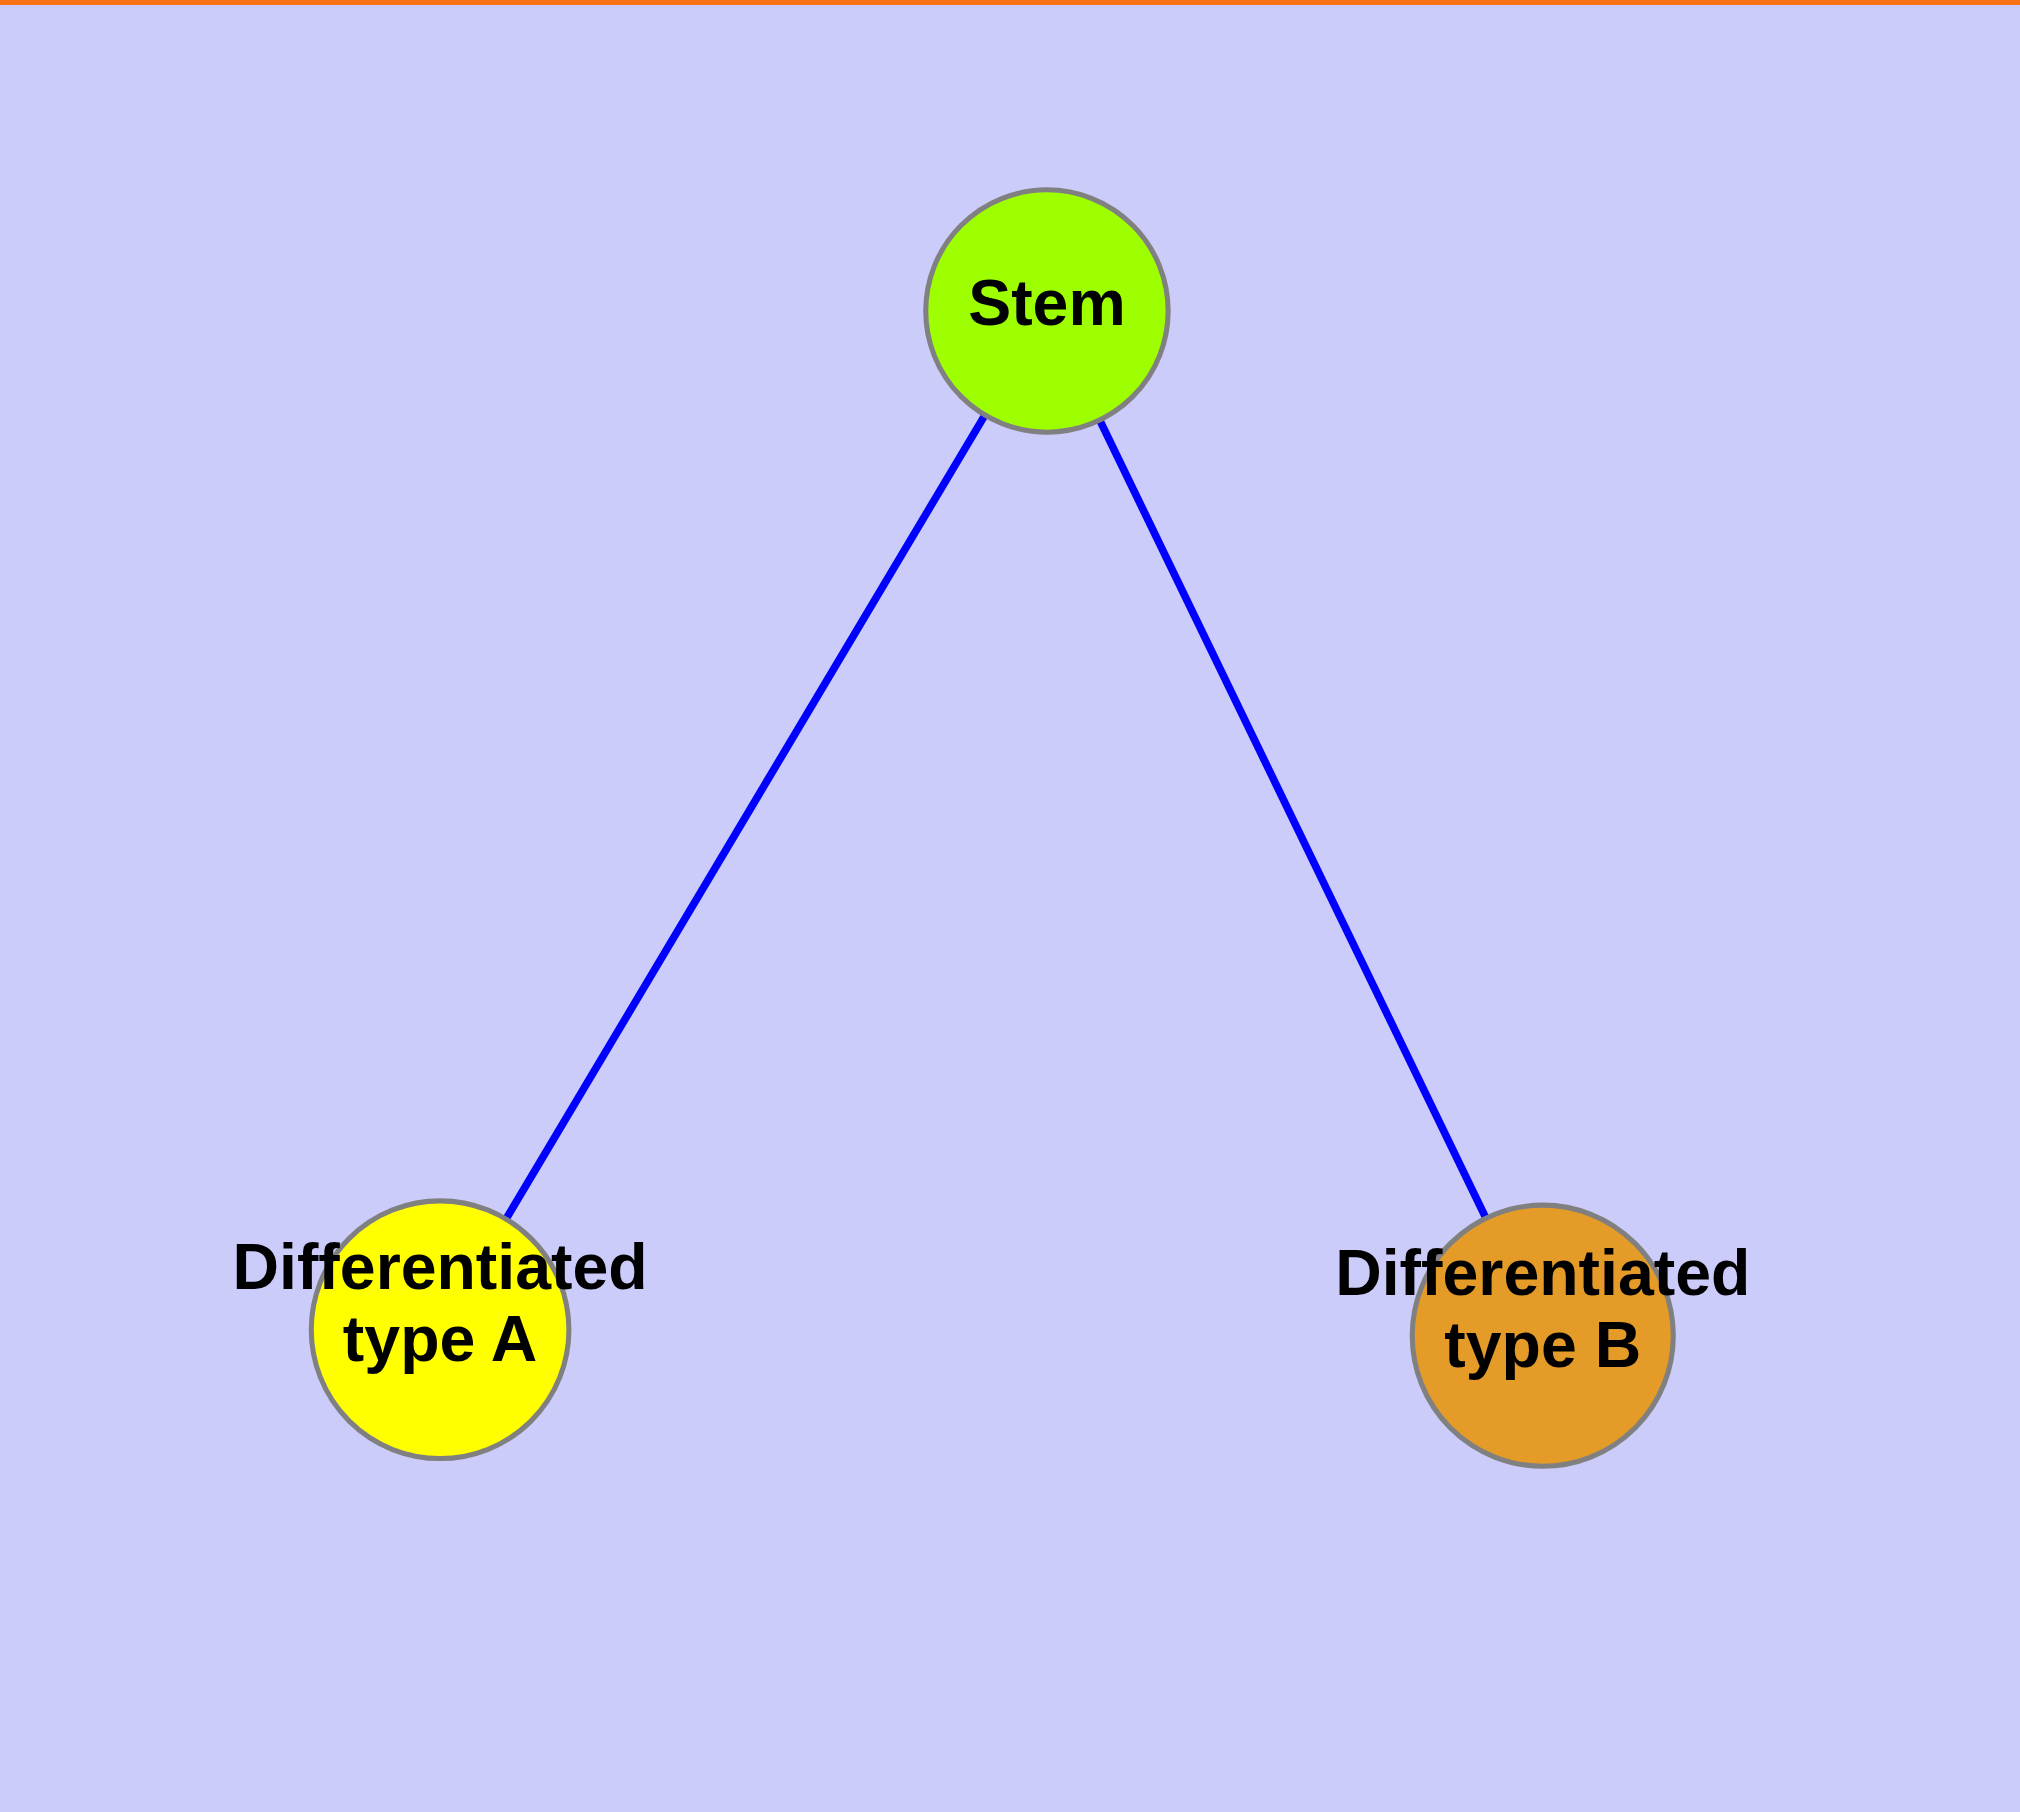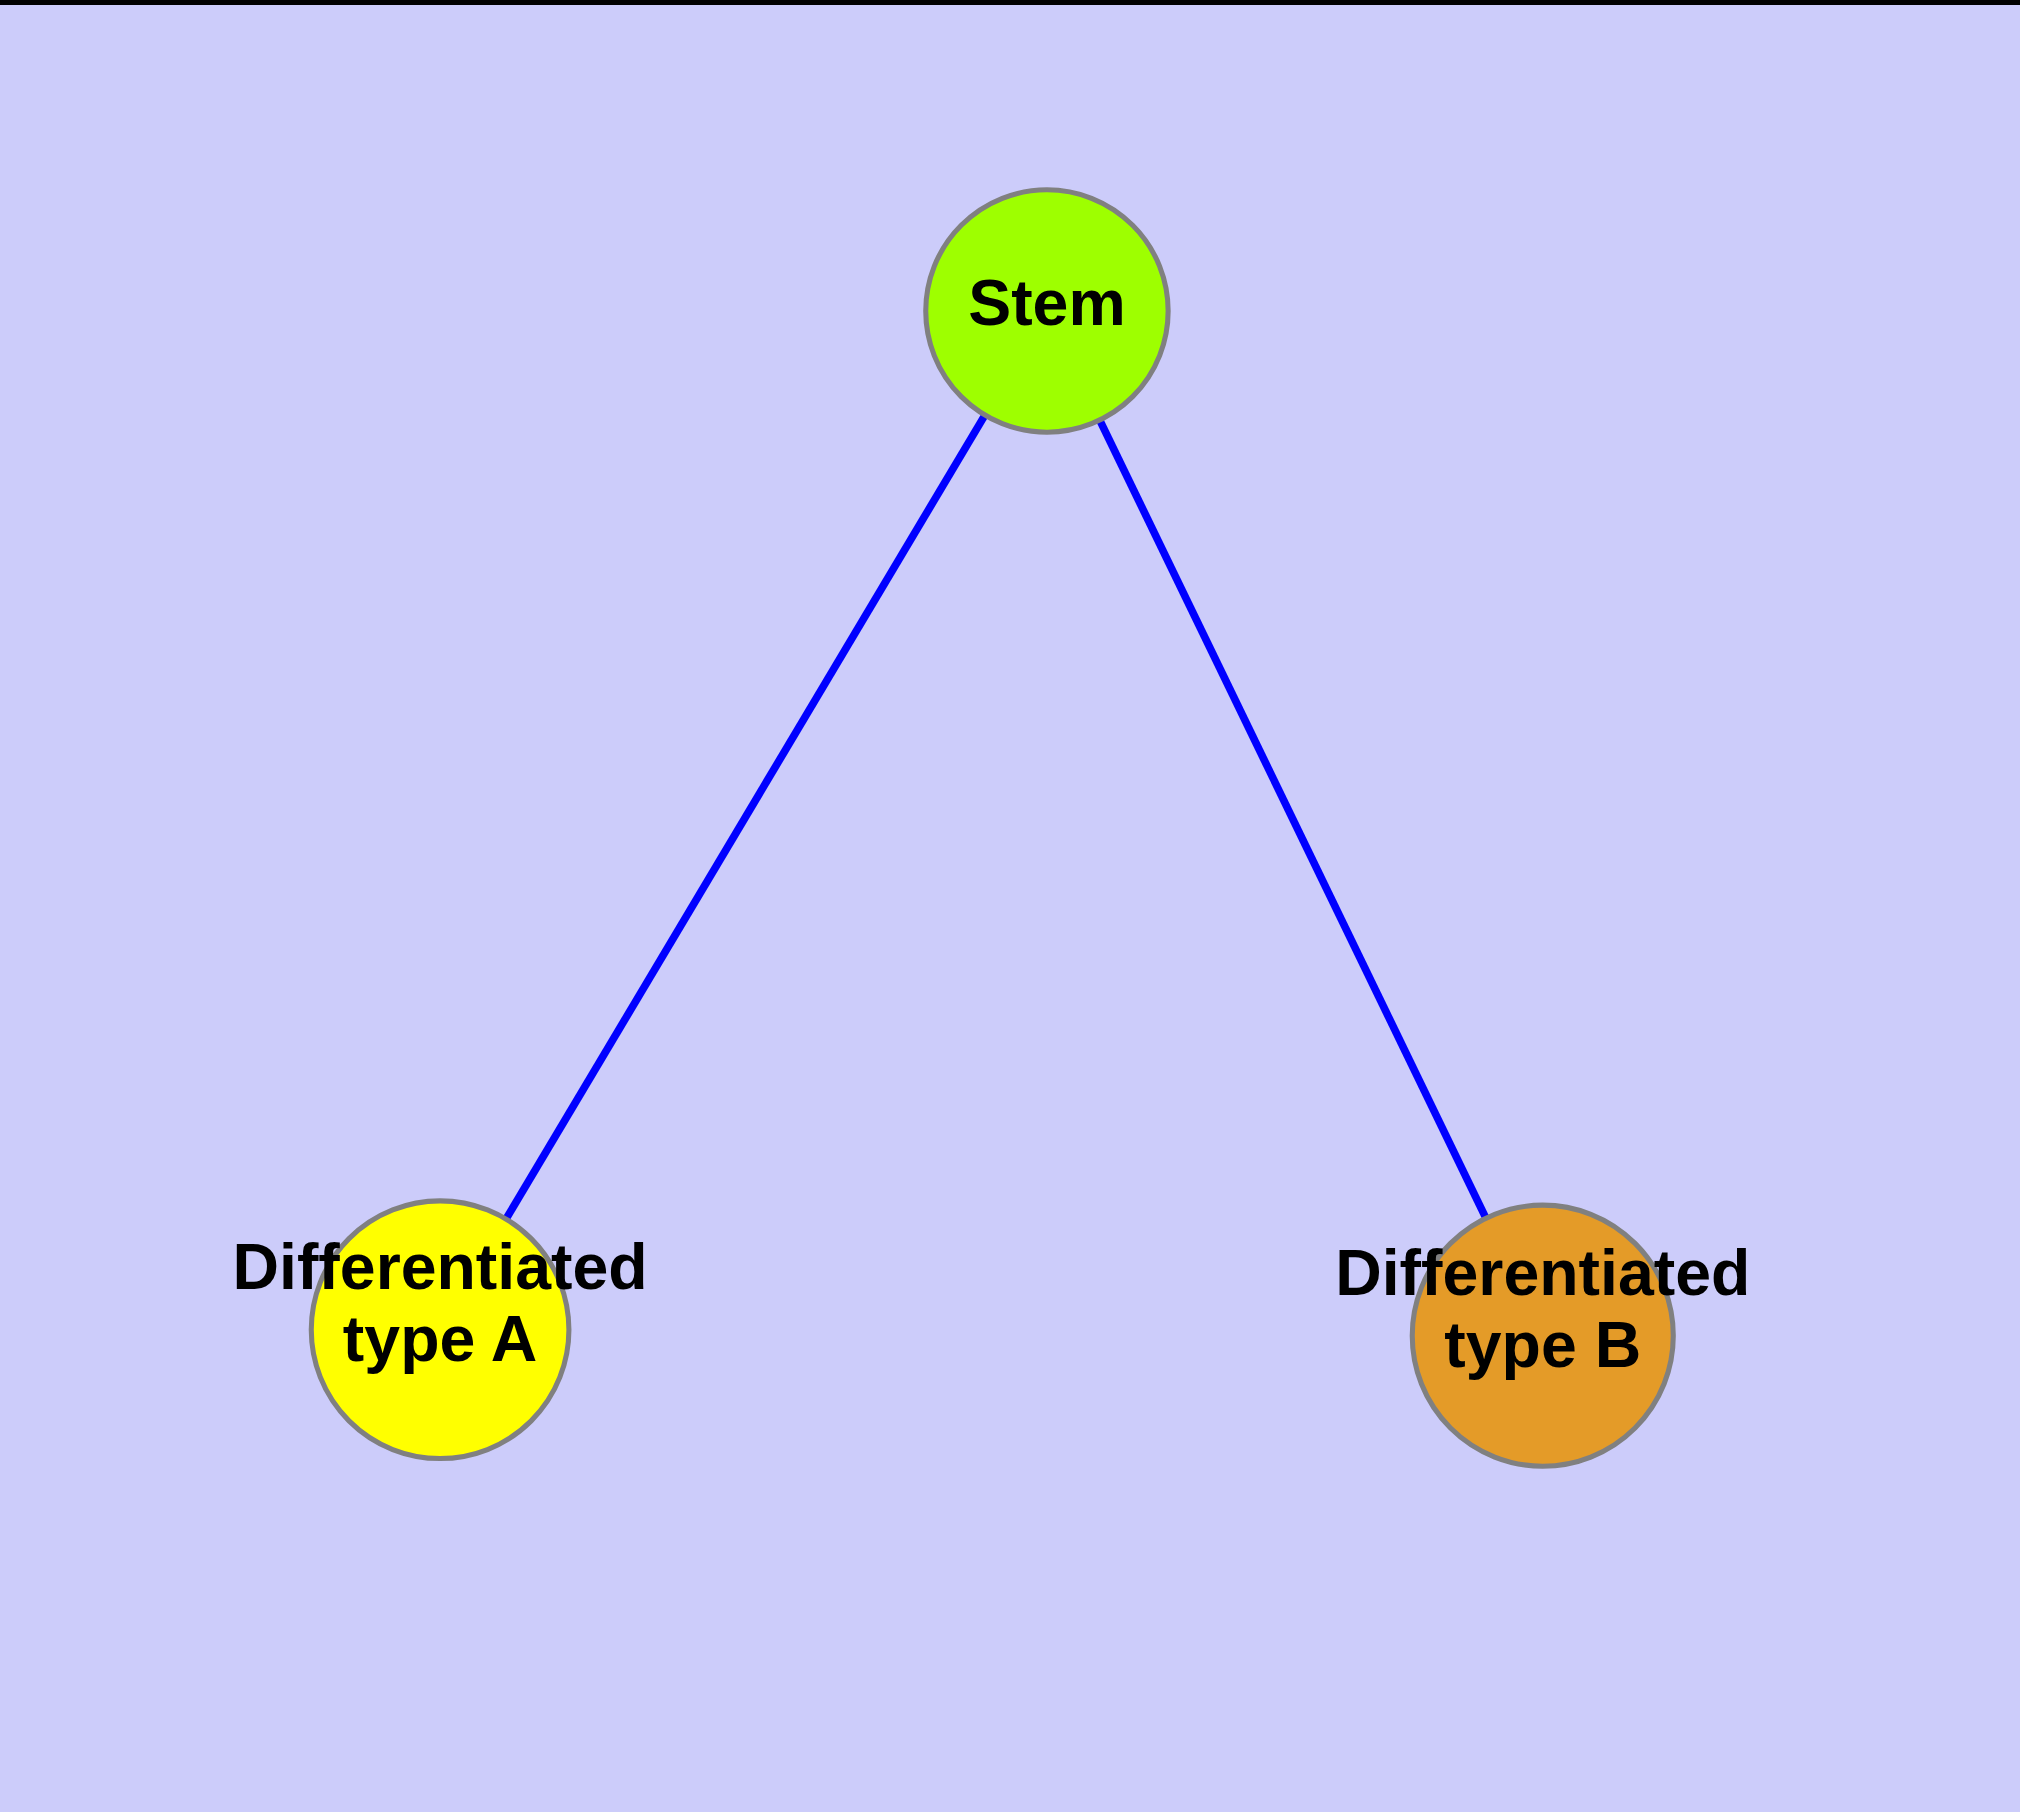--- a/index.html
+++ b/index.html
@@ -5,21 +5,21 @@
 <style>
   html, body {
     margin: 0;
     padding: 0;
     background: #ffffff;
   }
   #canvas {
     position: relative;
     width: 2021px;
     height: 1812px;
-    background: #000000;
+    background: #f97316;
     overflow: hidden;
     font-family: "Liberation Sans", sans-serif;
   }
   #plot-area {
     position: absolute;
     left: 0;
     top: 5.1px;
     width: 2021px;
     height: 1807px;
     background: #ccccfa;

